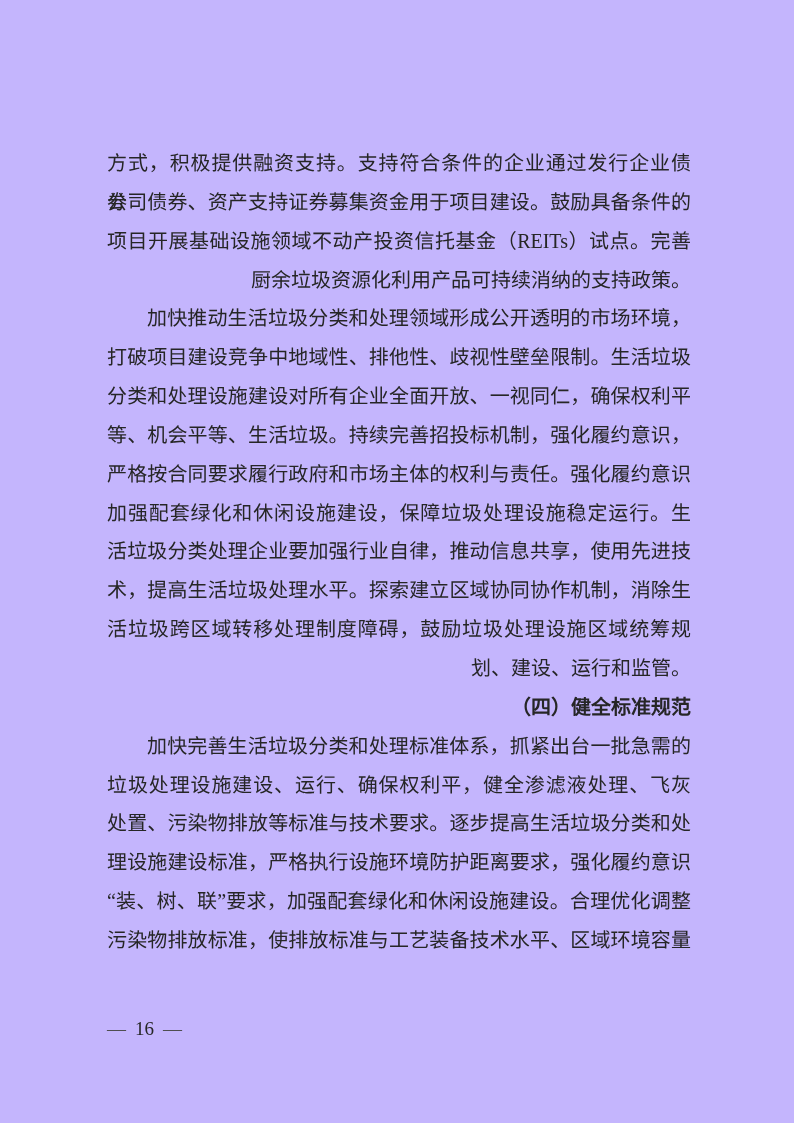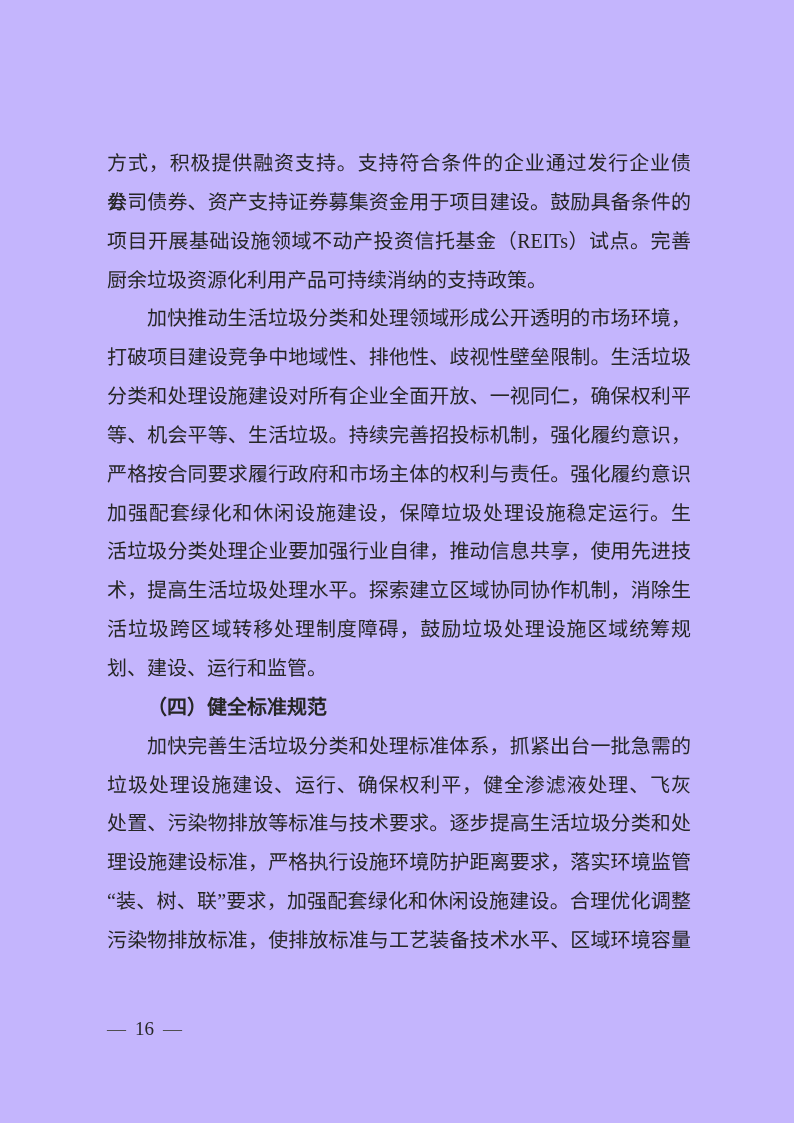--- a/index.html
+++ b/index.html
@@ -19,21 +19,21 @@
   .doc-body {
     position: absolute;
     left: 107px;
     top: 144px;
     width: 584px;
     font-size: 20px;
     line-height: 38.85px;
   }
   .line {
     height: 38.85px;
-    text-align: left;
+    text-align: right;
     white-space: normal;
     overflow: visible;
   }
   .line.justify {
     text-align: justify;
     text-align-last: justify;
   }
   .line.indent {
     text-indent: 2em;
   }
@@ -76,21 +76,21 @@
       <div class="line justify">严格按合同要求履行政府和市场主体的权利与责任。强化履约意识</div>
       <div class="line justify">加强配套绿化和休闲设施建设，保障垃圾处理设施稳定运行。生</div>
       <div class="line justify">活垃圾分类处理企业要加强行业自律，推动信息共享，使用先进技</div>
       <div class="line justify">术，提高生活垃圾处理水平。探索建立区域协同协作机制，消除生</div>
       <div class="line justify">活垃圾跨区域转移处理制度障碍，鼓励垃圾处理设施区域统筹规</div>
       <div class="line">划、建设、运行和监管。</div>
       <div class="line indent heading">（四）健全标准规范</div>
       <div class="line justify indent">加快完善生活垃圾分类和处理标准体系，抓紧出台一批急需的</div>
       <div class="line justify">垃圾处理设施建设、运行、确保权利平，健全渗滤液处理、飞灰</div>
       <div class="line justify">处置、污染物排放等标准与技术要求。逐步提高生活垃圾分类和处</div>
-      <div class="line justify">理设施建设标准，严格执行设施环境防护距离要求，落实环境监管</div>
+      <div class="line justify">理设施建设标准，严格执行设施环境防护距离要求，强化履约意识</div>
       <div class="line justify">“装、树、联”要求，加强配套绿化和休闲设施建设。合理优化调整</div>
       <div class="line justify">污染物排放标准，使排放标准与工艺装备技术水平、区域环境容量</div>
     </main>
 
   <footer class="page-footer">
     <span class="dash">—</span>
     <span class="pagenum">16</span>
     <span class="dash">—</span>
   </footer>
 

